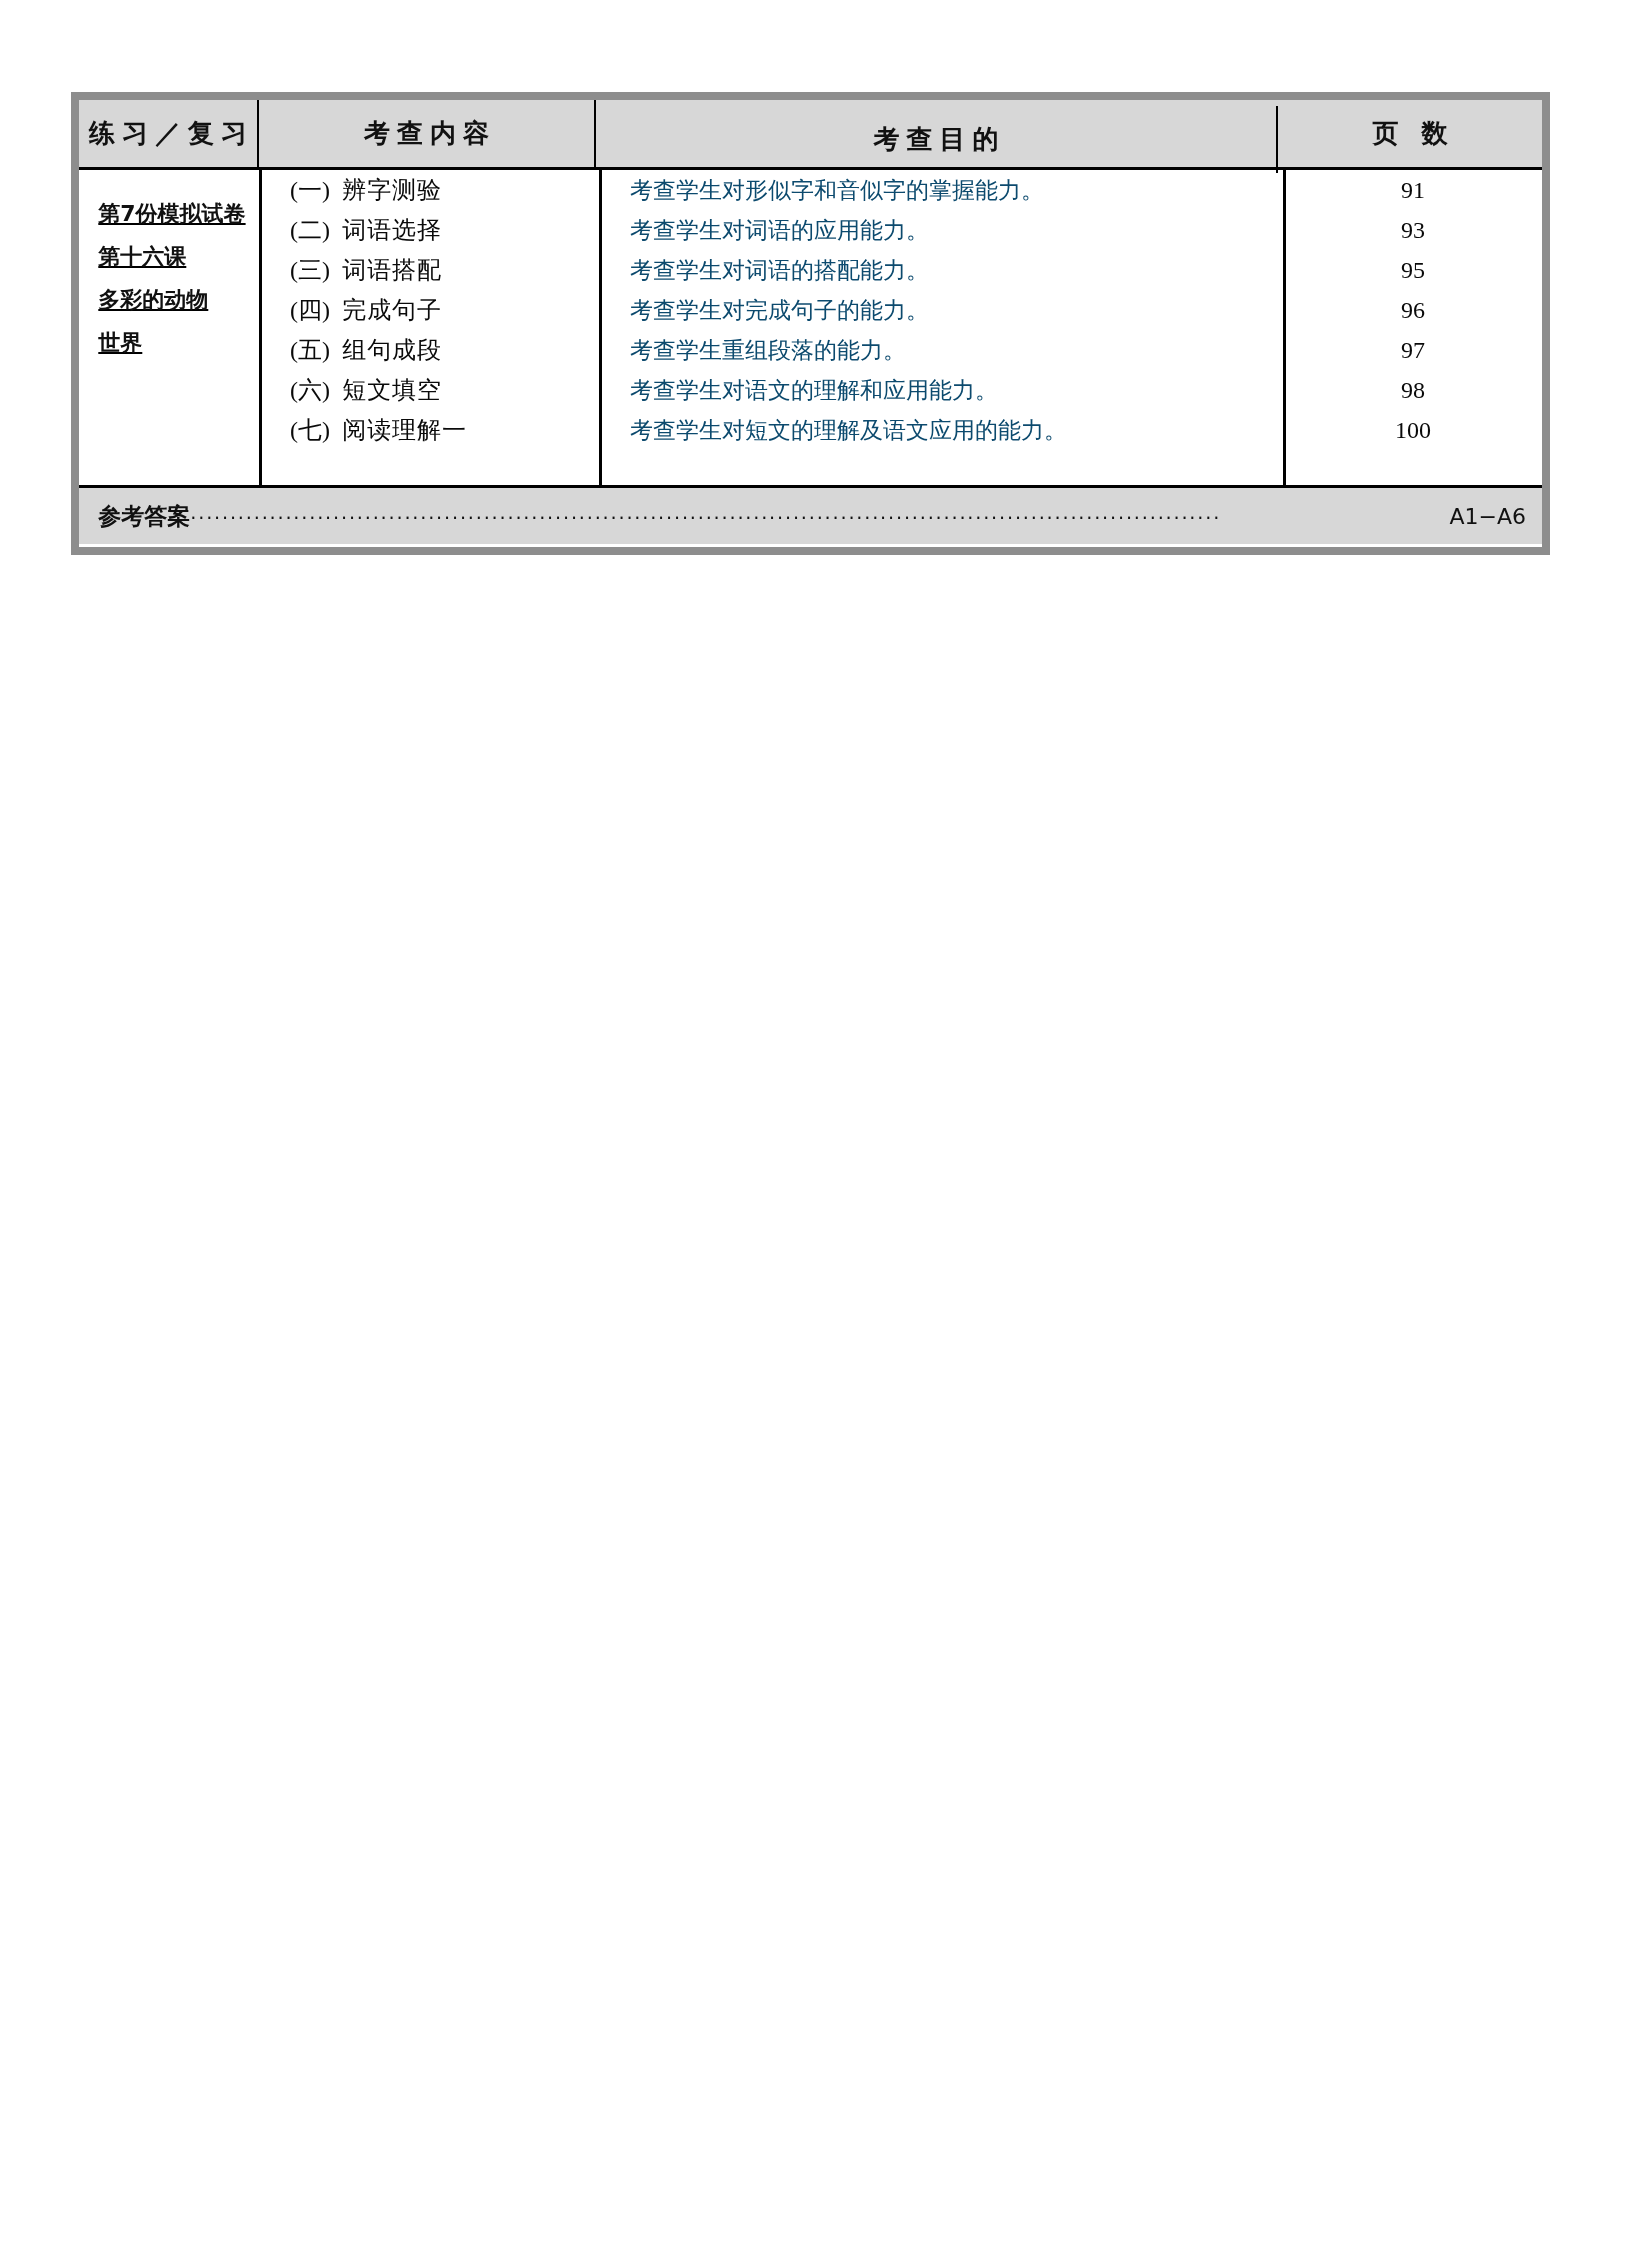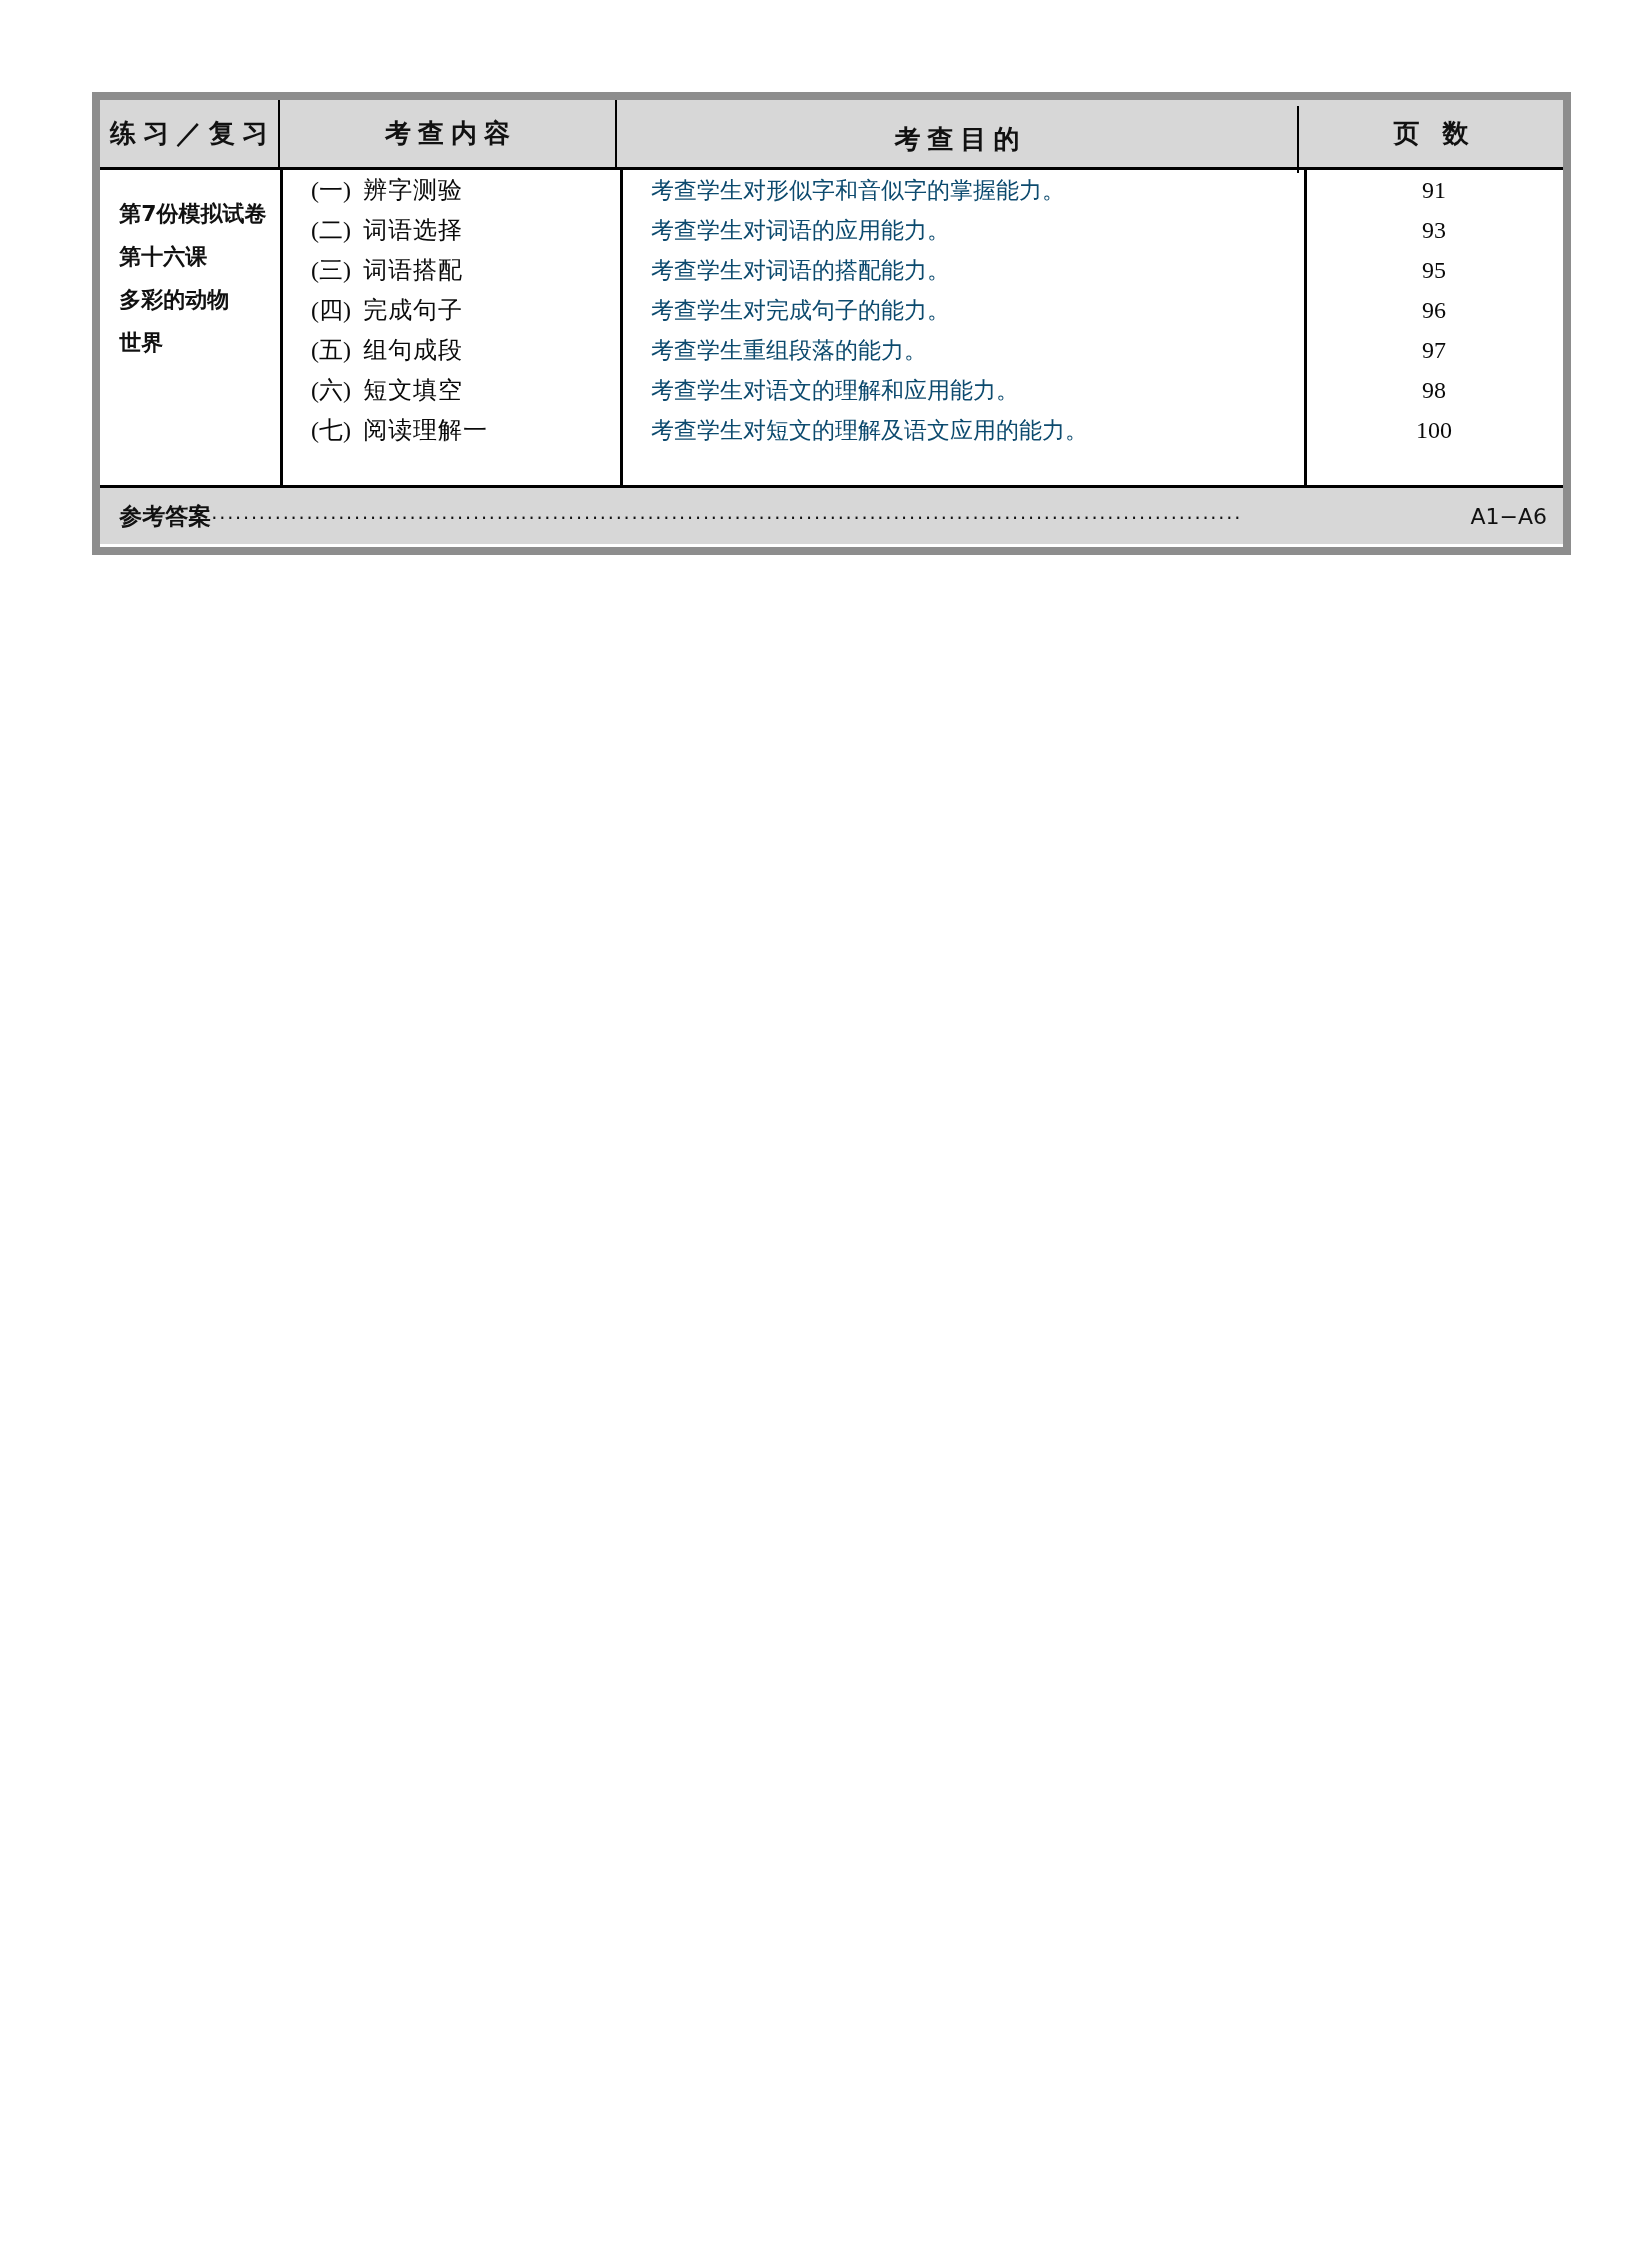--- a/index.html
+++ b/index.html
@@ -19,21 +19,21 @@
     position: relative;
     width: 1648px;
     height: 2247px;
     background: #ffffff;
     overflow: hidden;
   }
 
   
   .toc-frame {
     position: absolute;
-    left: 92px;
+    left: 71px;
     top: 92px;
     width: 1479px;
     height: 463px;
     background: #8d8d8d;
     padding: 8px;
     box-sizing: border-box;
   }
 
   .toc-inner {
     position: relative;
@@ -90,20 +90,21 @@
   .vline.v3 { left: 1204px; }
 
   
   .unit-col {
     position: absolute;
     left: 0;
     top: 0;
     width: 216px;
     padding: 22px 0 0 19.3px;
     box-sizing: border-box;
+    text-decoration: underline;
   }
   .unit-line {
     font-family: "DejaVu Sans", "Liberation Sans", sans-serif;
     font-weight: bold;
     font-size: 22px;
     line-height: 43px;
     color: #111111;
     white-space: nowrap;
   }
 

